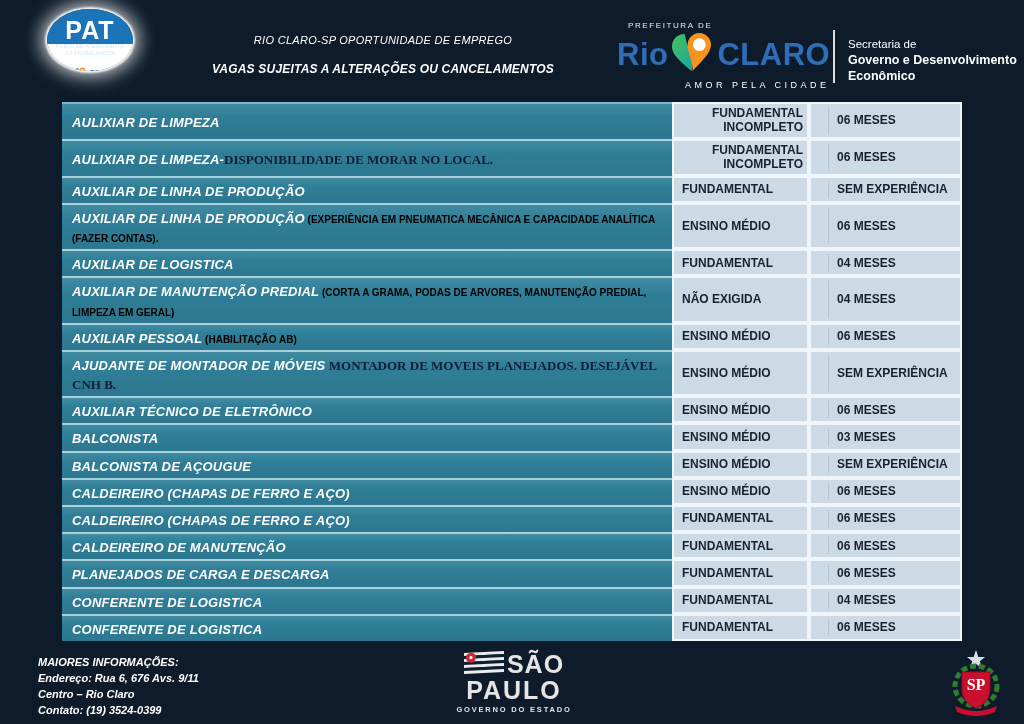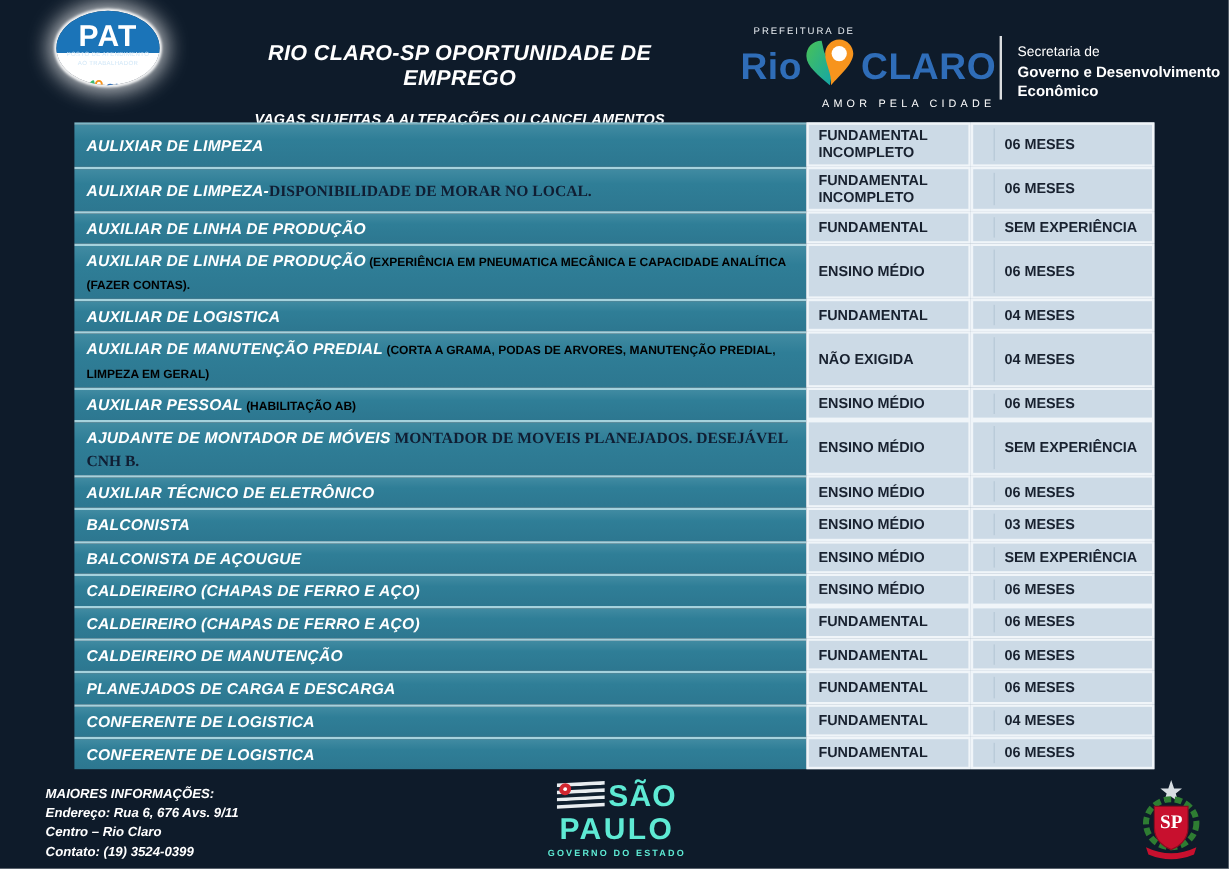--- a/index.html
+++ b/index.html
@@ -13,21 +13,21 @@
     box-shadow:0 0 18px 6px rgba(255,255,255,.75), 0 0 2px 2px rgba(255,255,255,.9);
     text-align:center; overflow:hidden; }
   .pat-acronym { color:#fff; font-weight:bold; font-size:25px; letter-spacing:1px; margin-top:9px; line-height:1; }
   .pat-sub { color:#cfe6f7; font-size:5px; line-height:1.3; letter-spacing:.3px; }
   .pat-mini-brand { margin-top:9px; display:flex; align-items:center; justify-content:center; gap:1px; }
   .pat-mini-brand .rio { color:#2f6db8; font-weight:bold; font-size:12px; }
   .pat-mini-brand .claro { color:#2f6db8; font-weight:bold; font-size:10px; letter-spacing:.5px; }
   .pat-mini-tag { color:#e8a13a; font-size:4px; letter-spacing:1px; }
 
   .title-block { position:absolute; left:183px; top:34px; width:400px; text-align:center; color:#fff; }
-  .main-title { font-size:18px; font-weight:bold; font-style:italic; letter-spacing:.3px; }
+  .main-title { font-size:11px; font-weight:normal; font-style:italic; letter-spacing:.3px; }
   .sub-title { font-size:12px; font-weight:bold; font-style:italic; margin-top:16px; letter-spacing:.2px; }
 
   .prefeitura { position:absolute; left:617px; top:21px; color:#fff; }
   .pref-kicker { font-size:8px; letter-spacing:1.6px; color:#e8edf2; margin-left:11px; }
   .pref-wordmark { display:flex; align-items:center; margin-top:1px; }
   .pref-wordmark .rio, .pref-wordmark .claro { color:#2f6db8; font-weight:bold; font-size:31px; letter-spacing:.5px; line-height:1; }
   .pref-wordmark .mark { margin:0 1px; }
   .pref-tagline { font-size:9px; letter-spacing:3.5px; color:#fff; margin-top:2px; padding-left:68px; }
 
   .v-divider { position:absolute; left:833px; top:30px; width:1.5px; height:53px; background:rgba(255,255,255,.85); }
@@ -41,28 +41,28 @@
   .row { display:flex; align-items:stretch; min-height:27px; }
   .cell-job { width:610px; background:linear-gradient(180deg,#418ba2 0,#2f7e97 35%,#2d7790 100%);
     border-top:2px solid #a6d2dd; padding:3px 10px; display:flex; align-items:center; }
   .row:first-child .cell-job { border-top:2px solid #7fb7c6; }
   .job-text { line-height:1.2; }
   .job-title { color:#fff; font-weight:bold; font-style:italic; font-size:13px; letter-spacing:.2px; }
   .job-note.sans { color:#000; font-weight:bold; font-size:10px; }
   .job-note.serif { color:#101e33; font-family:"Liberation Serif", serif; font-weight:bold; font-size:13px; }
   .cell-light { background:#ccdae6; border:2px solid #f0f5f9; display:flex; align-items:center;
     color:#18212f; font-weight:bold; font-size:12px; line-height:1.2; }
-  .cell-edu { width:137px; padding:2px 4px 2px 8px; }
+  .cell-edu { width:137px; padding:2px 4px 2px 8px;text-align:right; }
   .cell-exp { width:153px; padding-left:26px; position:relative; }
   .cell-exp::before { content:""; position:absolute; left:17px; top:3px; bottom:3px; width:1px; background:#b6c8d6; }
 
   
   .footer-info { position:absolute; left:38px; top:655px; color:#fff; font-weight:bold; font-style:italic;
     font-size:11px; line-height:1.45; }
-  .sp-logo { position:absolute; left:446px; top:649px; width:136px; color:#5eead4; text-align:center; }
+  .sp-logo { position:absolute; left:446px; top:649px; width:136px; color:#e5e5e5; text-align:center; }
   .sp-row1 { display:flex; align-items:center; justify-content:center; gap:3px; }
   .sp-sao { font-size:25px; font-weight:bold; letter-spacing:1px; line-height:1; }
   .sp-paulo { font-size:25px; font-weight:bold; letter-spacing:2px; line-height:.9; }
   .sp-caption { font-size:7.5px; letter-spacing:1.8px; font-weight:bold; margin-top:3px; }
   .seal { position:absolute; left:947px; top:648px; }
 </style>
 </head>
 <body>
 
 <div class="page">

